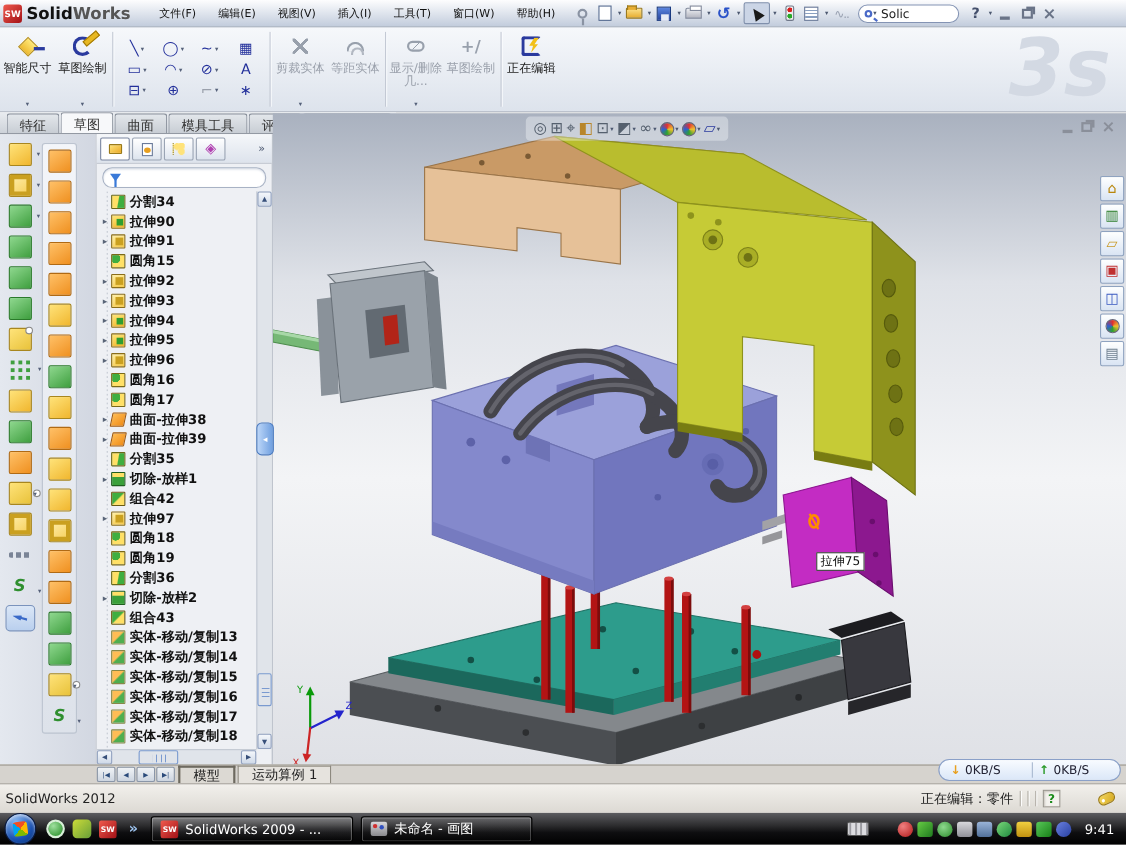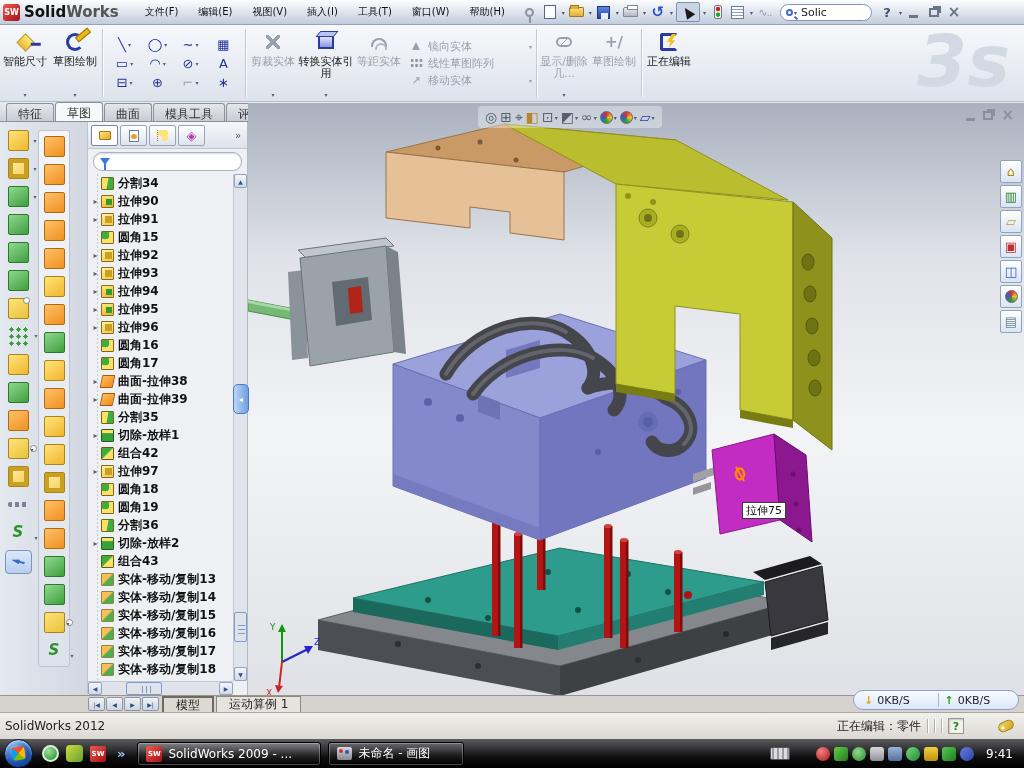--- a/index.html
+++ b/index.html
@@ -176,21 +176,21 @@
 
 #taskbar{position:absolute;top:739px;left:0;width:1024px;height:29px;background:linear-gradient(#5c5c60,#2c2c2e 40%,#0e0e10 62%,#000);display:flex;align-items:center;}
 .orb{width:29px;height:29px;margin:0 9px 0 4px;border-radius:50%;background:radial-gradient(circle at 35% 28%,#86b8f4,#1a50b0 58%,#07306e);border:1px solid #0a1a40;box-shadow:inset 0 2px 3px rgba(255,255,255,.65);display:flex;align-items:center;justify-content:center;flex:none;}
 .orb-flag{width:13px;height:13px;border-radius:3px;background:conic-gradient(from -45deg,#f25022 25%,#ffb900 25% 50%,#7fba00 50% 75%,#00a4ef 75%);transform:rotate(-8deg);}
 .ql{display:flex;align-items:center;gap:7px;margin-right:8px;}
 .ql-1{width:17px;height:17px;border-radius:50%;background:radial-gradient(circle at 35% 30%,#9fe09f,#1f8a1f);border:2px solid #d8f0d8;}
 .ql-2{width:17px;height:17px;border-radius:4px;background:linear-gradient(135deg,#cddc39,#689f38);}
 .sw-cube{width:16px;height:16px;border-radius:2px;background:linear-gradient(135deg,#ef5a4e,#a31116);color:#fff;font-size:7px;font-weight:bold;display:flex;align-items:center;justify-content:center;flex:none;}
 .ql-chev{color:#9ec4f0;font-size:13px;font-weight:bold;margin:0 4px;}
 .task{height:24px;display:flex;align-items:center;gap:6px;padding:0 8px;margin-right:7px;border-radius:3px;border:1px solid #000;box-shadow:inset 0 0 0 1px rgba(255,255,255,.28);background:linear-gradient(rgba(255,255,255,.30),rgba(255,255,255,.10) 45%,rgba(0,0,0,.22));color:#fff;width:184px;overflow:hidden;white-space:nowrap;}
-.task.second{width:136px;background:linear-gradient(rgba(255,255,255,.16),rgba(255,255,255,.05) 45%,rgba(0,0,0,.30));}
+.task.second{width:156px;background:linear-gradient(rgba(255,255,255,.16),rgba(255,255,255,.05) 45%,rgba(0,0,0,.30));}
 .paint-ico{width:15px;height:13px;background:linear-gradient(#d8d8dc,#88888c);border-radius:2px;position:relative;flex:none;}
 .paint-ico::after{content:"";position:absolute;left:2px;top:2px;width:4px;height:4px;background:#d03030;border-radius:50%;box-shadow:6px 1px 0 #3050c0;}
 .tray{margin-left:auto;display:flex;align-items:center;gap:4px;}
 .kb-ico{width:20px;height:13px;background:#dcdce0;border:1px solid #555;border-radius:2px;margin-right:22px;background-image:repeating-linear-gradient(90deg,#9a9aa0 0 2px,#0000 2px 5px);background-size:100% 3px;background-position:1px 2px;background-repeat:repeat-y;}
 .tray-ico{width:14px;height:14px;flex:none;}
 .clock{color:#fff;font-size:12px;margin:0 11px 0 8px;}
 </style>
 </head>
 <body>
 
@@ -329,52 +329,25 @@
       </div>
     </div>
   <div class="rsep"></div>
   <div class="rbtn disabled">
     <span class="ri">
         <span class="x-ico"></span>
       </span>
     <span class="rlbl">剪裁实体</span>
     <span class="rcar">▾</span>
   </div>
-  <div class="rbtn wide">
-    <span class="ri">
-        <span class="ri-convert"></span>
-      </span>
-    <span class="rlbl">转换实体引用</span>
-    <span class="rcar">▾</span>
-  </div>
   <div class="rbtn disabled">
     <span class="ri">
         <span class="ri-offset"></span>
       </span>
     <span class="rlbl">等距实体</span>
-  </div>
-  <div class="rstack">
-    <div class="rrow">
-      <span class="rsico">
-          <span class="tri-a"></span>
-        </span>
-      <span>镜向实体</span>
-      <span class="rwcar">▾</span>
-    </div>
-    <div class="rrow">
-      <span class="rsico">
-          <span class="dotgrid"></span>
-        </span>
-      <span>线性草图阵列</span>
-    </div>
-    <div class="rrow">
-      <span class="rsico">↗</span>
-      <span>移动实体</span>
-      <span class="rwcar">▾</span>
-    </div>
   </div>
   <div class="rsep"></div>
   <div class="rbtn disabled">
     <span class="ri">
         <span class="ri-disp"></span>
       </span>
     <span class="rlbl">显示/删除几...</span>
     <span class="rcar">▾</span>
   </div>
   <div class="rbtn disabled">

